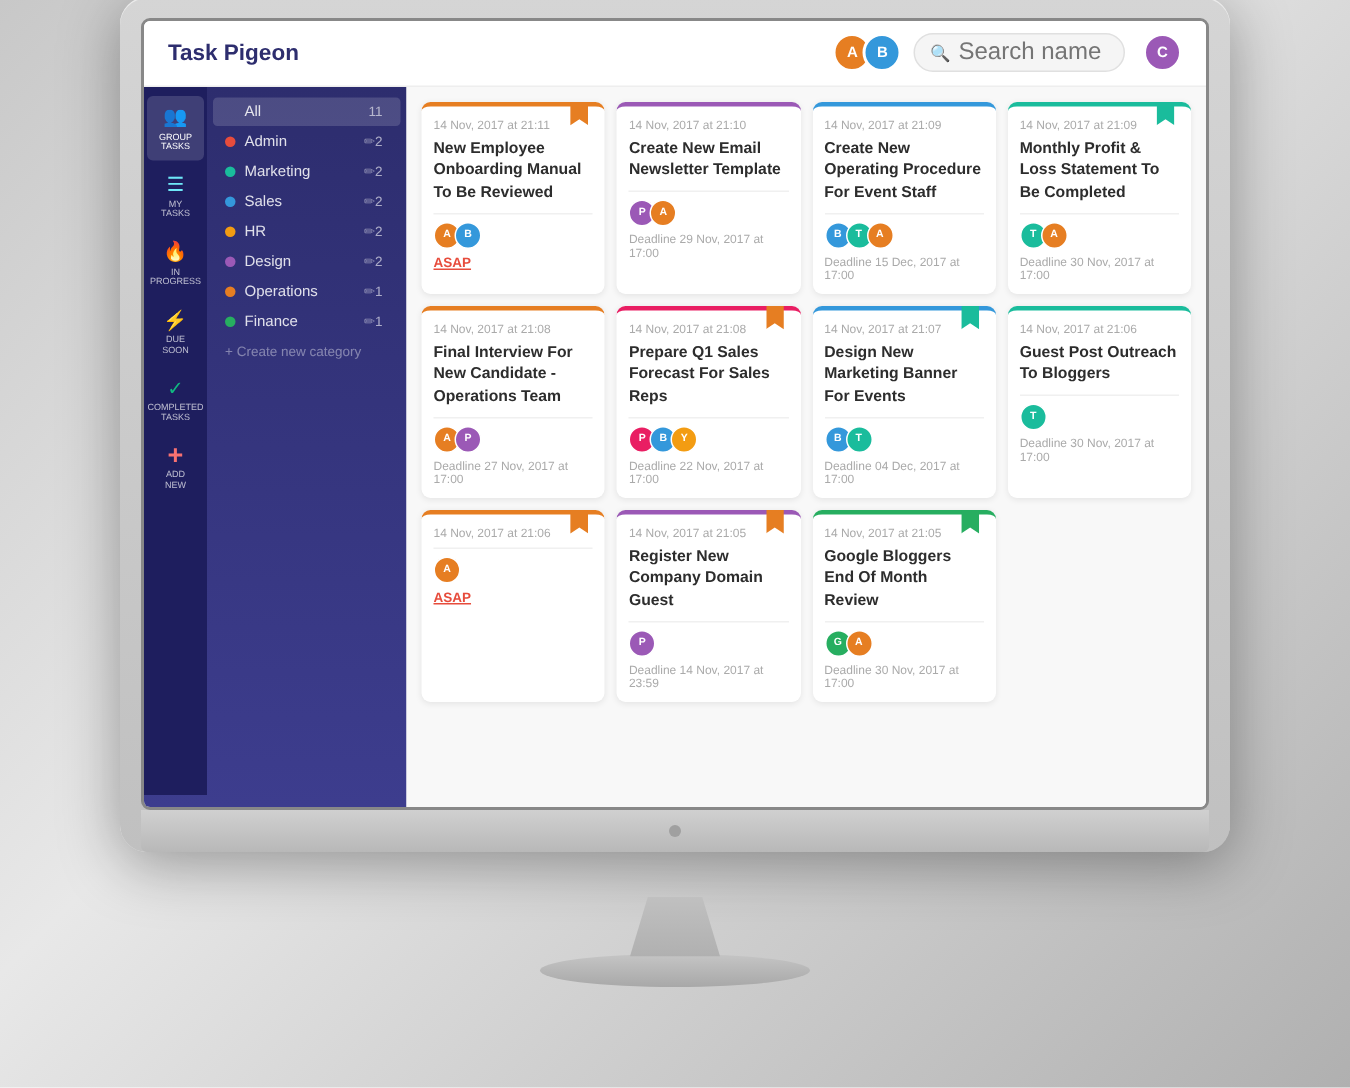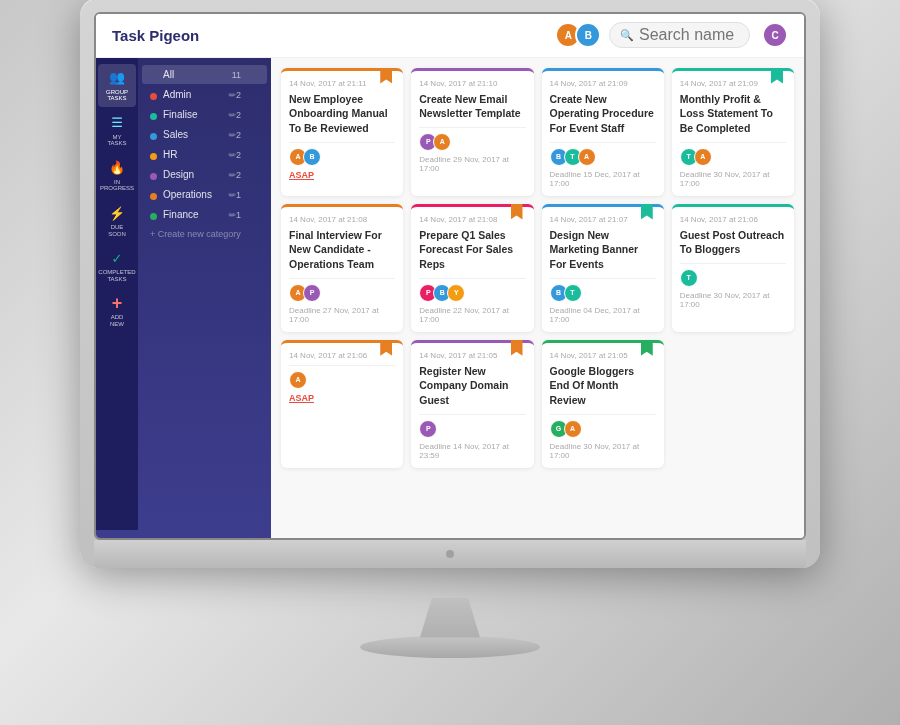--- a/index.html
+++ b/index.html
@@ -198,21 +198,21 @@
       line-height: 1.1;
     }
     .sidebar-icon-item.active .sidebar-icon-label { color: #fff; }
 
     .sidebar-items {
       flex: 1;
       padding: 6px 0;
     }
     .sidebar-item {
       display: flex;
-      align-items: flex-end;
+      align-items: center;
       padding: 4px 8px;
       cursor: pointer;
       border-radius: 3px;
       margin: 1px 4px;
     }
     .sidebar-item.active { background: rgba(255,255,255,0.15); }
     .sidebar-dot {
       width: 7px;
       height: 7px;
       border-radius: 50%;
@@ -220,21 +220,21 @@
       flex-shrink: 0;
     }
     .sidebar-item-label {
       font-size: 10px;
       color: rgba(255,255,255,0.85);
       flex: 1;
     }
     .sidebar-item-count {
       font-size: 9px;
       color: rgba(255,255,255,0.6);
-      margin-right: 18px;
+      margin-right: 4px;
     }
     .sidebar-item-edit {
       font-size: 9px;
       color: rgba(255,255,255,0.4);
     }
     .sidebar-create-category {
       font-size: 9px;
       color: rgba(255,255,255,0.4);
       padding: 4px 12px;
       cursor: pointer;
@@ -399,21 +399,21 @@
                   <span class="sidebar-item-count">11</span>
                 </div>
                 <div class="sidebar-item">
                   <div class="sidebar-dot" style="background:#e74c3c;"></div>
                   <span class="sidebar-item-label">Admin</span>
                   <span class="sidebar-item-edit">✏</span>
                   <span class="sidebar-item-count">2</span>
                 </div>
                 <div class="sidebar-item">
                   <div class="sidebar-dot" style="background:#1abc9c;"></div>
-                  <span class="sidebar-item-label">Finalise</span>
+                  <span class="sidebar-item-label">Marketing</span>
                   <span class="sidebar-item-edit">✏</span>
                   <span class="sidebar-item-count">2</span>
                 </div>
                 <div class="sidebar-item">
                   <div class="sidebar-dot" style="background:#3498db;"></div>
                   <span class="sidebar-item-label">Sales</span>
                   <span class="sidebar-item-edit">✏</span>
                   <span class="sidebar-item-count">2</span>
                 </div>
                 <div class="sidebar-item">

